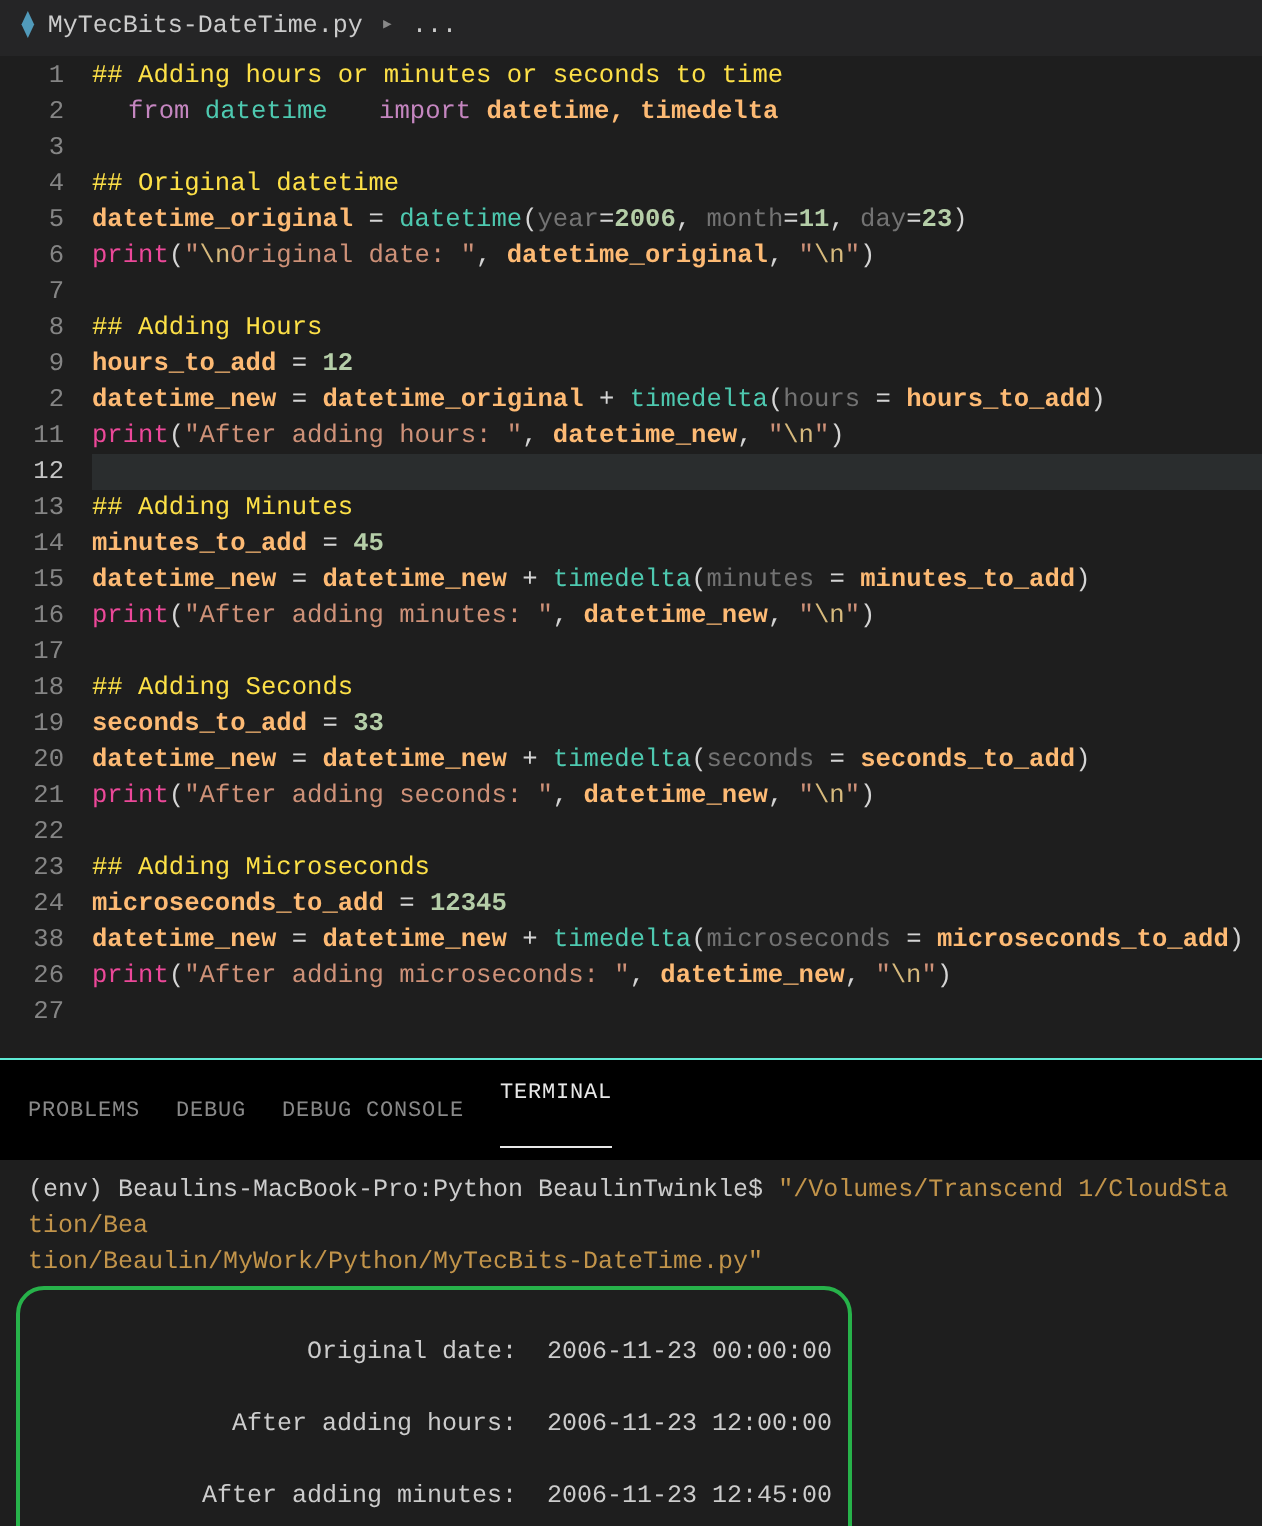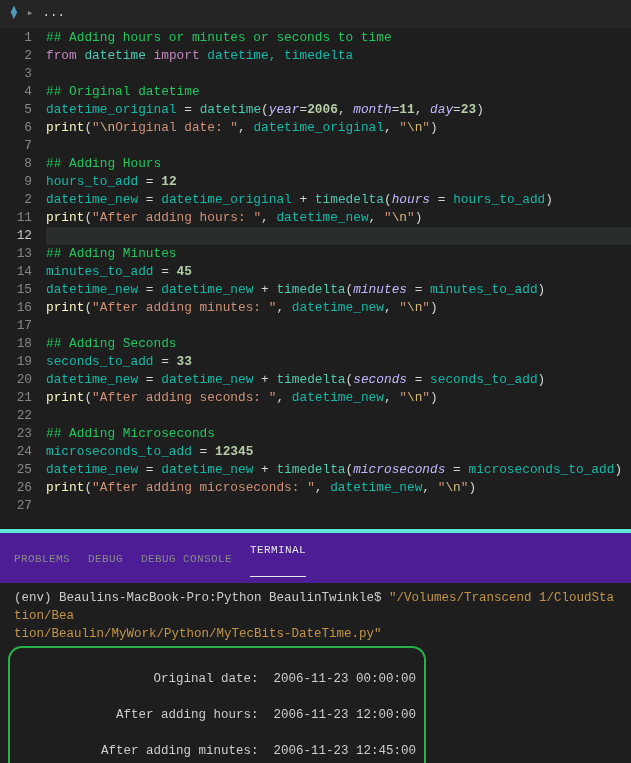--- a/index.html
+++ b/index.html
@@ -39,39 +39,39 @@
   }
   .gutter div { height: 18px; }
   .gutter .active { color: #c6c6c6; }
   .code {
     flex: 1;
     white-space: pre;
     position: relative;
   }
   .code-line { height: 18px; }
   .code-line.active { background: #2a2d2e; }
-  .c-comment { color: #22c55e; }
-  .c-keyword { color: #c586c0; }
+  .c-comment { color: #fde047; }
+  .c-keyword { color: #c586c0; margin-left: 18px; }
   .c-module  { color: #4ec9b0; }
-  .c-ident   { color: #14b8a6; }
-  .c-func    { color: #fef9c3; }
+  .c-ident   { color: #fdba74; font-weight: bold; }
+  .c-func    { color: #ec4899; }
   .c-call    { color: #4ec9b0; }
-  .c-param   { color: #c4b5fd; font-style: italic; }
+  .c-param   { color: #737373; }
   .c-str     { color: #ce9178; }
   .c-esc     { color: #d7ba7d; }
   .c-num     { color: #b5cea8; font-weight: bold; }
   .c-op      { color: #d4d4d4; }
 
   .panel-tabs {
     display: flex;
     align-items: center;
     gap: 18px;
     padding: 8px 14px 6px 14px;
-    background: #4c1d95;
-    border-top: 4px solid #5eead4;
+    background: #000000;
+    border-top: 1px solid #5eead4;
     font-size: 11px;
     letter-spacing: 0.4px;
     color: #888;
   }
   .panel-tabs .tab { cursor: pointer; }
   .panel-tabs .tab.active {
     color: #e7e7e7;
     border-bottom: 1px solid #e7e7e7;
     padding-bottom: 17px;
   }
@@ -91,20 +91,21 @@
     padding: 4px 8px 6px 6px;
     margin: 3px 0 3px -6px;
     width: 418px;
   }
 </style>
 </head>
 <body>
 
 <div class="titlebar">
   <span class="title-icon">⧫</span>
+  <span>MyTecBits-DateTime.py</span>
   <span class="chevron">▸</span>
   <span class="ellipsis">...</span>
 </div>
 
 <div class="editor">
   <div class="gutter" id="gutter">
       <div>1</div>
       <div>2</div>
       <div>3</div>
       <div>4</div>
@@ -121,21 +122,21 @@
       <div>15</div>
       <div>16</div>
       <div>17</div>
       <div>18</div>
       <div>19</div>
       <div>20</div>
       <div>21</div>
       <div>22</div>
       <div>23</div>
       <div>24</div>
-      <div>25</div>
+      <div>38</div>
       <div>26</div>
       <div>27</div>
     </div>
   <div class="code" id="code"><div class="code-line"><span class="c-comment">## Adding hours or minutes or seconds to time</span></div><div class="code-line"><span class="c-keyword">from</span> <span class="c-module">datetime</span> <span class="c-keyword">import</span> <span class="c-ident">datetime, timedelta</span></div><div class="code-line"></div><div class="code-line"><span class="c-comment">## Original datetime</span></div><div class="code-line"><span class="c-ident">datetime_original</span> <span class="c-op">=</span> <span class="c-call">datetime</span><span class="c-op">(</span><span class="c-param">year</span><span class="c-op">=</span><span class="c-num">2006</span>, <span class="c-param">month</span><span class="c-op">=</span><span class="c-num">11</span>, <span class="c-param">day</span><span class="c-op">=</span><span class="c-num">23</span><span class="c-op">)</span></div><div class="code-line"><span class="c-func">print</span><span class="c-op">(</span><span class="c-str">"</span><span class="c-esc">\n</span><span class="c-str">Original date: "</span>, <span class="c-ident">datetime_original</span>, <span class="c-str">"</span><span class="c-esc">\n</span><span class="c-str">"</span><span class="c-op">)</span></div><div class="code-line"></div><div class="code-line"><span class="c-comment">## Adding Hours</span></div><div class="code-line"><span class="c-ident">hours_to_add</span> <span class="c-op">=</span> <span class="c-num">12</span></div><div class="code-line"><span class="c-ident">datetime_new</span> <span class="c-op">=</span> <span class="c-ident">datetime_original</span> <span class="c-op">+</span> <span class="c-call">timedelta</span><span class="c-op">(</span><span class="c-param">hours</span> <span class="c-op">=</span> <span class="c-ident">hours_to_add</span><span class="c-op">)</span></div><div class="code-line"><span class="c-func">print</span><span class="c-op">(</span><span class="c-str">"</span><span class="c-str">After adding hours: </span><span class="c-str">"</span>, <span class="c-ident">datetime_new</span>, <span class="c-str">"</span><span class="c-esc">\n</span><span class="c-str">"</span><span class="c-op">)</span></div><div class="code-line active"></div><div class="code-line"><span class="c-comment">## Adding Minutes</span></div><div class="code-line"><span class="c-ident">minutes_to_add</span> <span class="c-op">=</span> <span class="c-num">45</span></div><div class="code-line"><span class="c-ident">datetime_new</span> <span class="c-op">=</span> <span class="c-ident">datetime_new</span> <span class="c-op">+</span> <span class="c-call">timedelta</span><span class="c-op">(</span><span class="c-param">minutes</span> <span class="c-op">=</span> <span class="c-ident">minutes_to_add</span><span class="c-op">)</span></div><div class="code-line"><span class="c-func">print</span><span class="c-op">(</span><span class="c-str">"</span><span class="c-str">After adding minutes: </span><span class="c-str">"</span>, <span class="c-ident">datetime_new</span>, <span class="c-str">"</span><span class="c-esc">\n</span><span class="c-str">"</span><span class="c-op">)</span></div><div class="code-line"></div><div class="code-line"><span class="c-comment">## Adding Seconds</span></div><div class="code-line"><span class="c-ident">seconds_to_add</span> <span class="c-op">=</span> <span class="c-num">33</span></div><div class="code-line"><span class="c-ident">datetime_new</span> <span class="c-op">=</span> <span class="c-ident">datetime_new</span> <span class="c-op">+</span> <span class="c-call">timedelta</span><span class="c-op">(</span><span class="c-param">seconds</span> <span class="c-op">=</span> <span class="c-ident">seconds_to_add</span><span class="c-op">)</span></div><div class="code-line"><span class="c-func">print</span><span class="c-op">(</span><span class="c-str">"</span><span class="c-str">After adding seconds: </span><span class="c-str">"</span>, <span class="c-ident">datetime_new</span>, <span class="c-str">"</span><span class="c-esc">\n</span><span class="c-str">"</span><span class="c-op">)</span></div><div class="code-line"></div><div class="code-line"><span class="c-comment">## Adding Microseconds</span></div><div class="code-line"><span class="c-ident">microseconds_to_add</span> <span class="c-op">=</span> <span class="c-num">12345</span></div><div class="code-line"><span class="c-ident">datetime_new</span> <span class="c-op">=</span> <span class="c-ident">datetime_new</span> <span class="c-op">+</span> <span class="c-call">timedelta</span><span class="c-op">(</span><span class="c-param">microseconds</span> <span class="c-op">=</span> <span class="c-ident">microseconds_to_add</span><span class="c-op">)</span></div><div class="code-line"><span class="c-func">print</span><span class="c-op">(</span><span class="c-str">"</span><span class="c-str">After adding microseconds: </span><span class="c-str">"</span>, <span class="c-ident">datetime_new</span>, <span class="c-str">"</span><span class="c-esc">\n</span><span class="c-str">"</span><span class="c-op">)</span></div><div class="code-line"></div></div>
 </div>
 
 <div class="panel-tabs" id="panel-tabs">
     <span class="tab">PROBLEMS</span>
     <span class="tab">DEBUG</span>
     <span class="tab">DEBUG CONSOLE</span>

